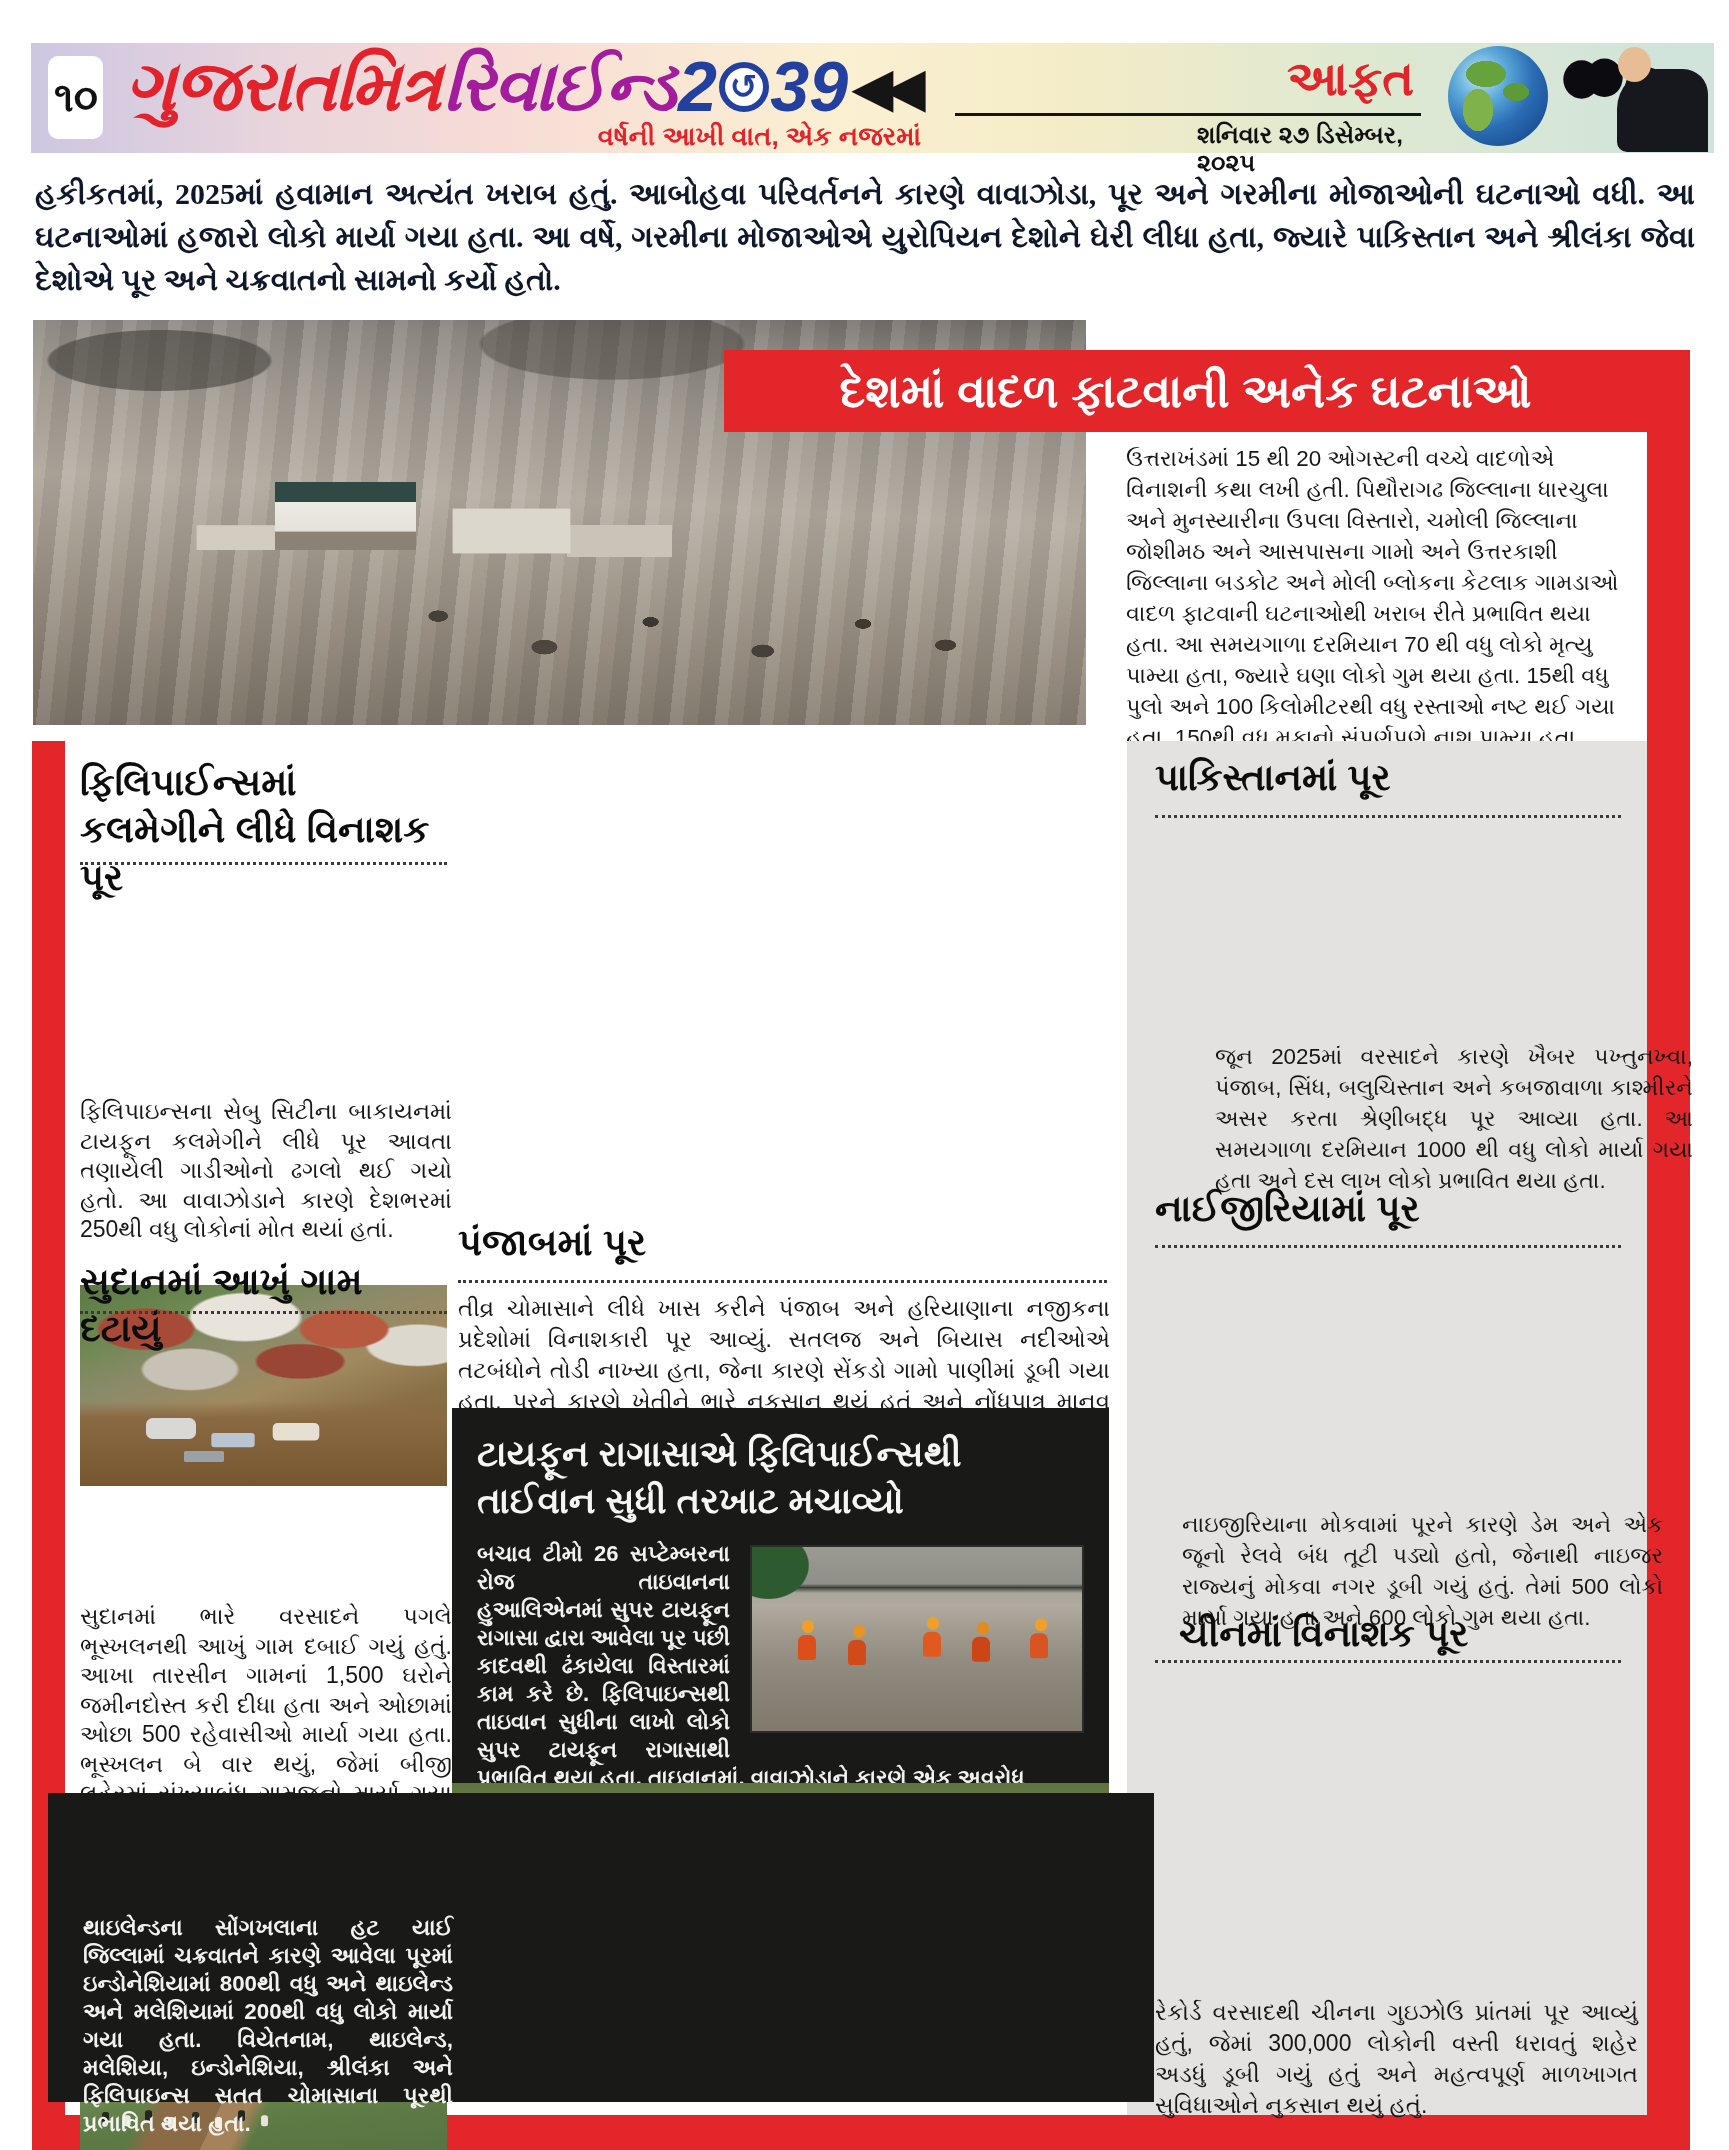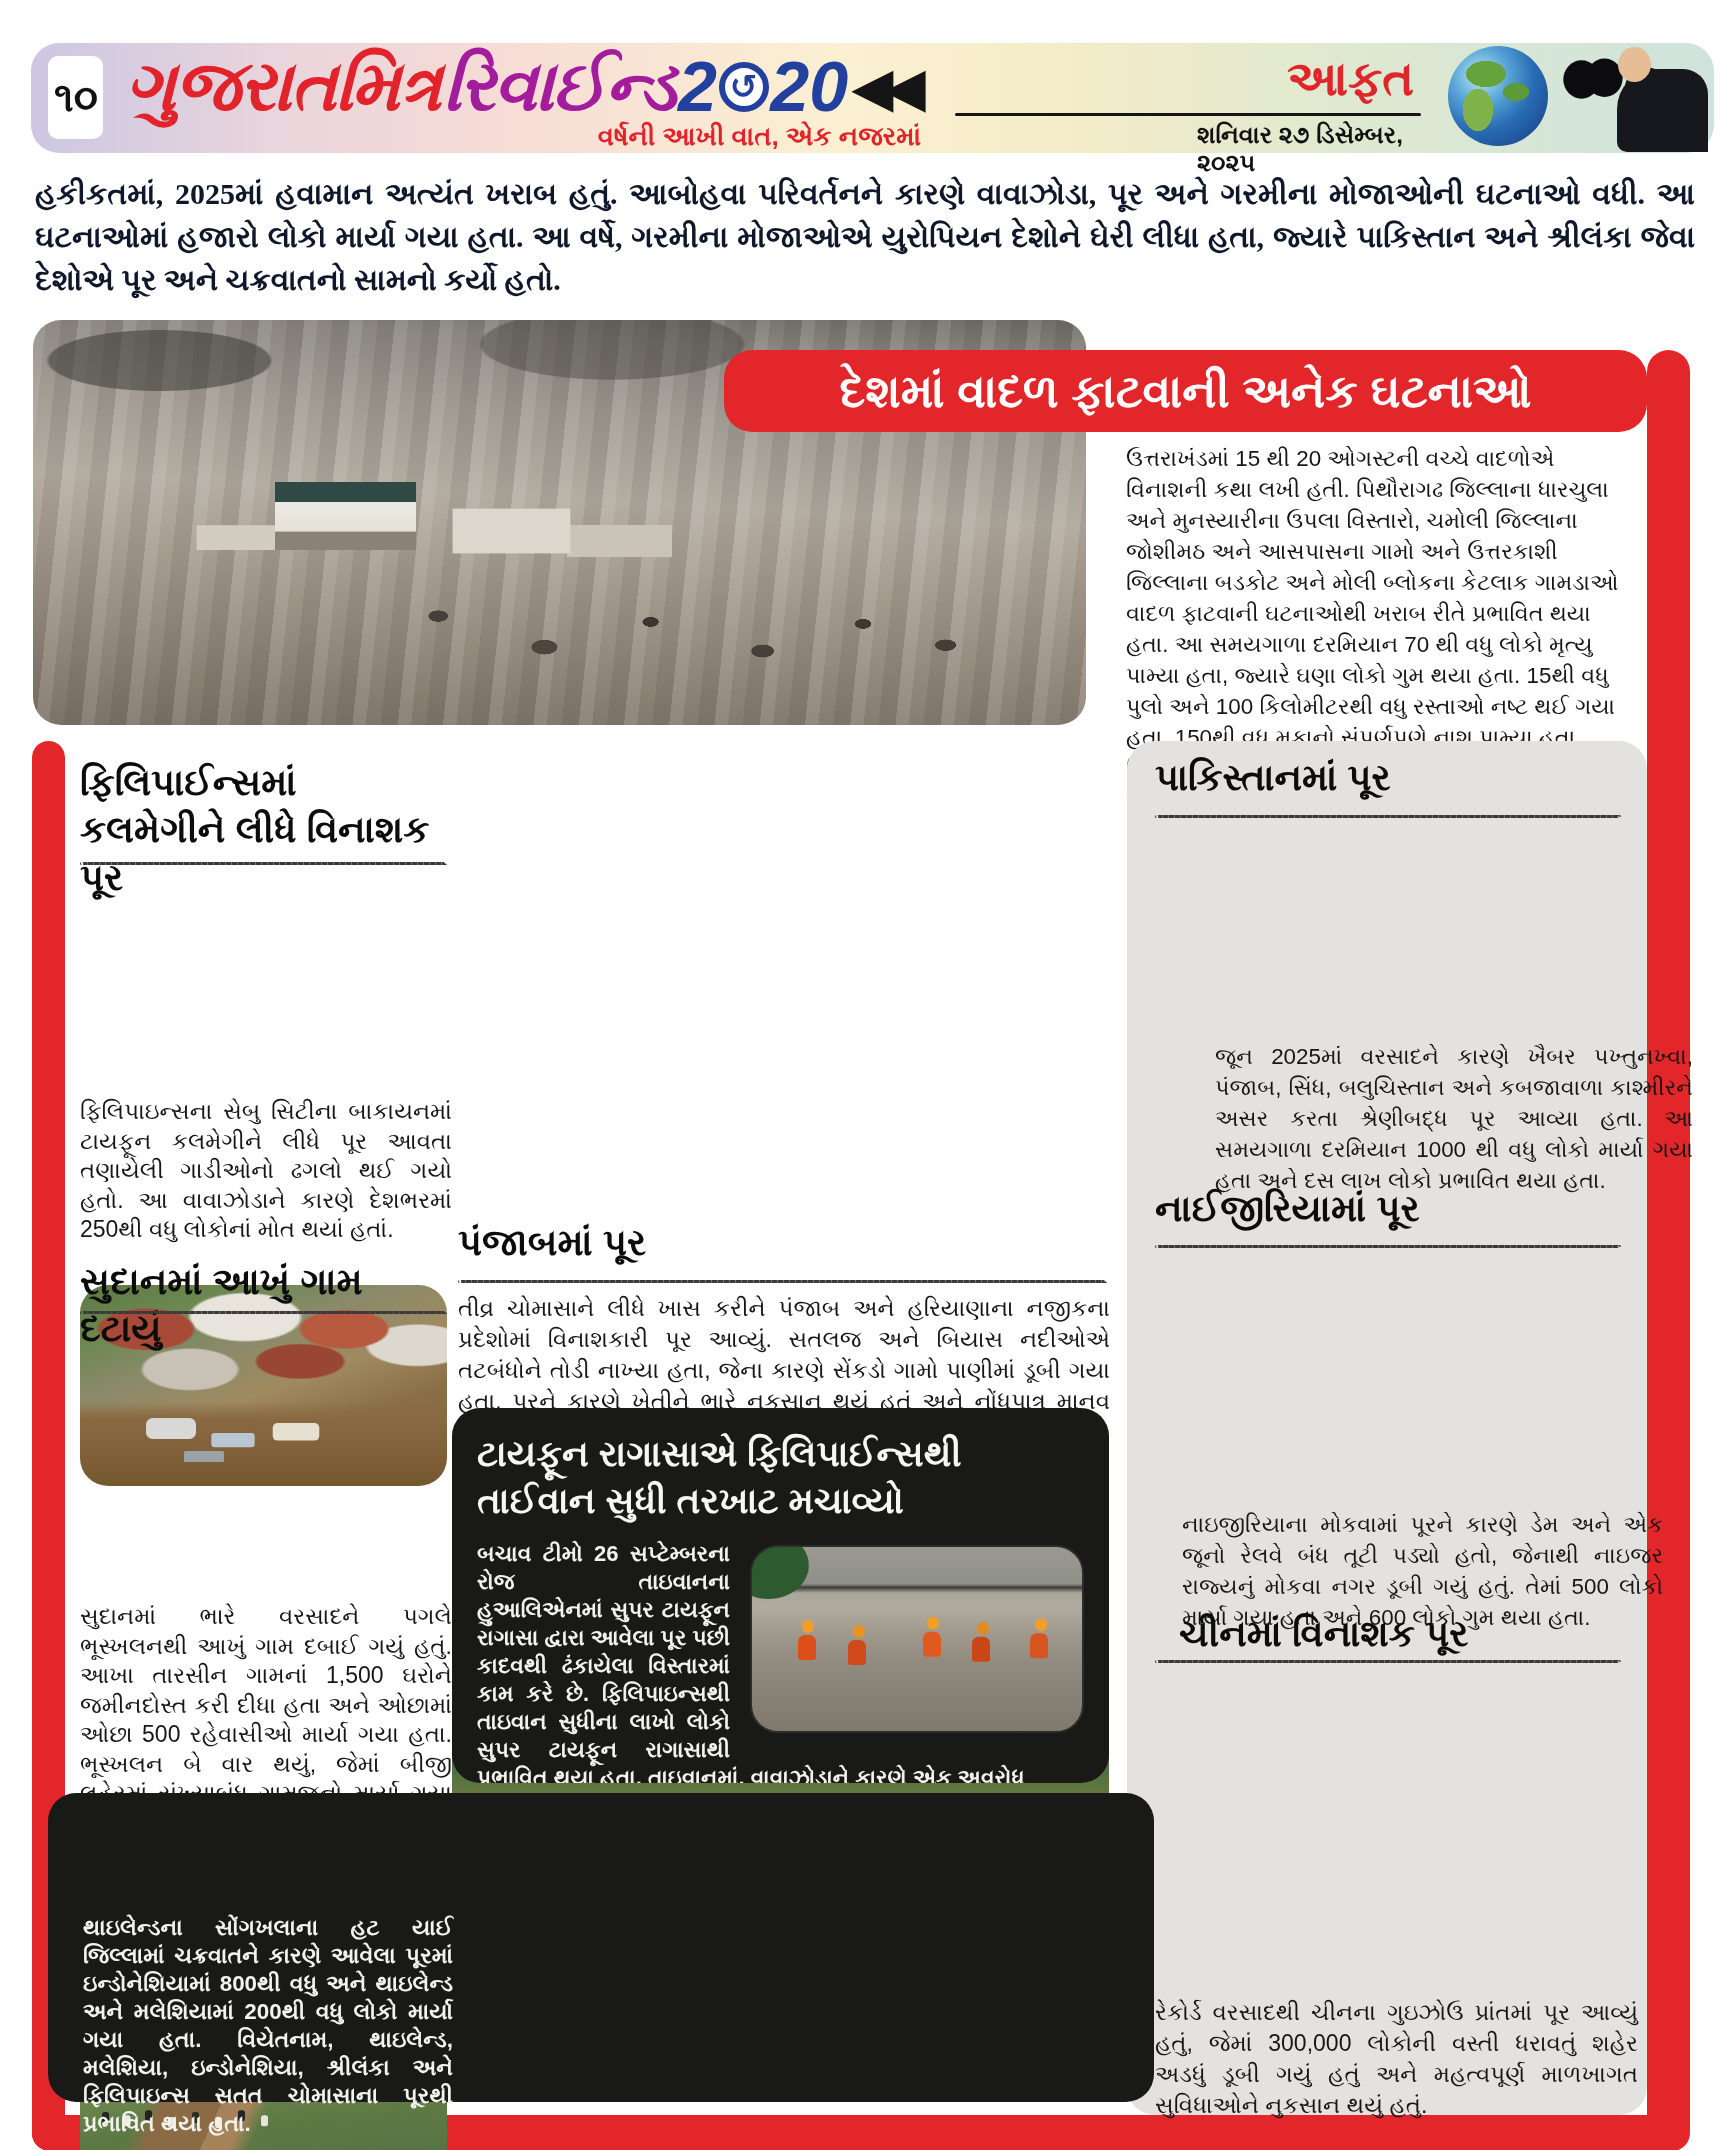--- a/index.html
+++ b/index.html
@@ -1,18 +1,18 @@
 <!DOCTYPE html>
 <html style="font-size:13.3px"><head>
 <meta charset="utf-8">
 <style>
   html,body{margin:0;padding:0;background:#ffffff;}
   .page{position:relative;width:1730px;height:2151px;background:#ffffff;overflow:hidden;
         font-family:"Liberation Sans","DejaVu Sans",sans-serif;color:#141414;}
-  .page *{box-sizing:border-box;border-radius:28px;}
+  .page *{box-sizing:border-box;}
   .abs{position:absolute;}
   .dotted{border-top:3.3px dotted #3a3a3a;height:0;}
   .h-title{font-weight:bold;color:#0c0c0c;font-size:37px;line-height:1.28;}
   .body-txt{font-size:22.4px;line-height:30px;text-align:justify;color:#161616;}
   .photo{position:relative;overflow:hidden;}
 
   
   #hdr{left:31px;top:43px;width:1683px;height:110px;
     background:linear-gradient(90deg,#cdc7e2 0%,#e9d5dc 15%,#f7dcd6 28%,#fbf0d2 48%,#f4ecc8 62%,#dfe9d0 78%,#cfe3dc 100%);}
   #pagenum{left:48px;top:56px;width:55px;height:83px;background:#fff;border-radius:10px;
@@ -153,21 +153,21 @@
 
   <div class="abs" id="hdr">
     <div class="abs" id="pagenum" style="left:17.4px;top:13.3px;">૧૦</div>
   </div>
   <div class="abs" id="logo">
     <span class="logo-red">ગુજરાતમિત્ર</span>
     <span class="logo-purple">રિવાઈન્ડ</span>
     <span class="logo-year">
         <span>2</span>
         <span class="rewind-circle">↺</span>
-        <span>20</span>
+        <span>39</span>
       </span>
     <span class="logo-arrows">◀◀</span>
   </div>
   <div class="abs" id="tagline">વર્ષની આખી વાત, એક નજરમાં</div>
   <div class="abs" id="aafat">આફત</div>
   <div class="abs" id="hdr-line"></div>
   <div class="abs" id="hdr-date">શનિવાર ૨૭ ડિસેમ્બર, ૨૦૨૫</div>
   <div class="abs" id="earth"></div>
   <div class="abs" id="watcher"></div>
 

